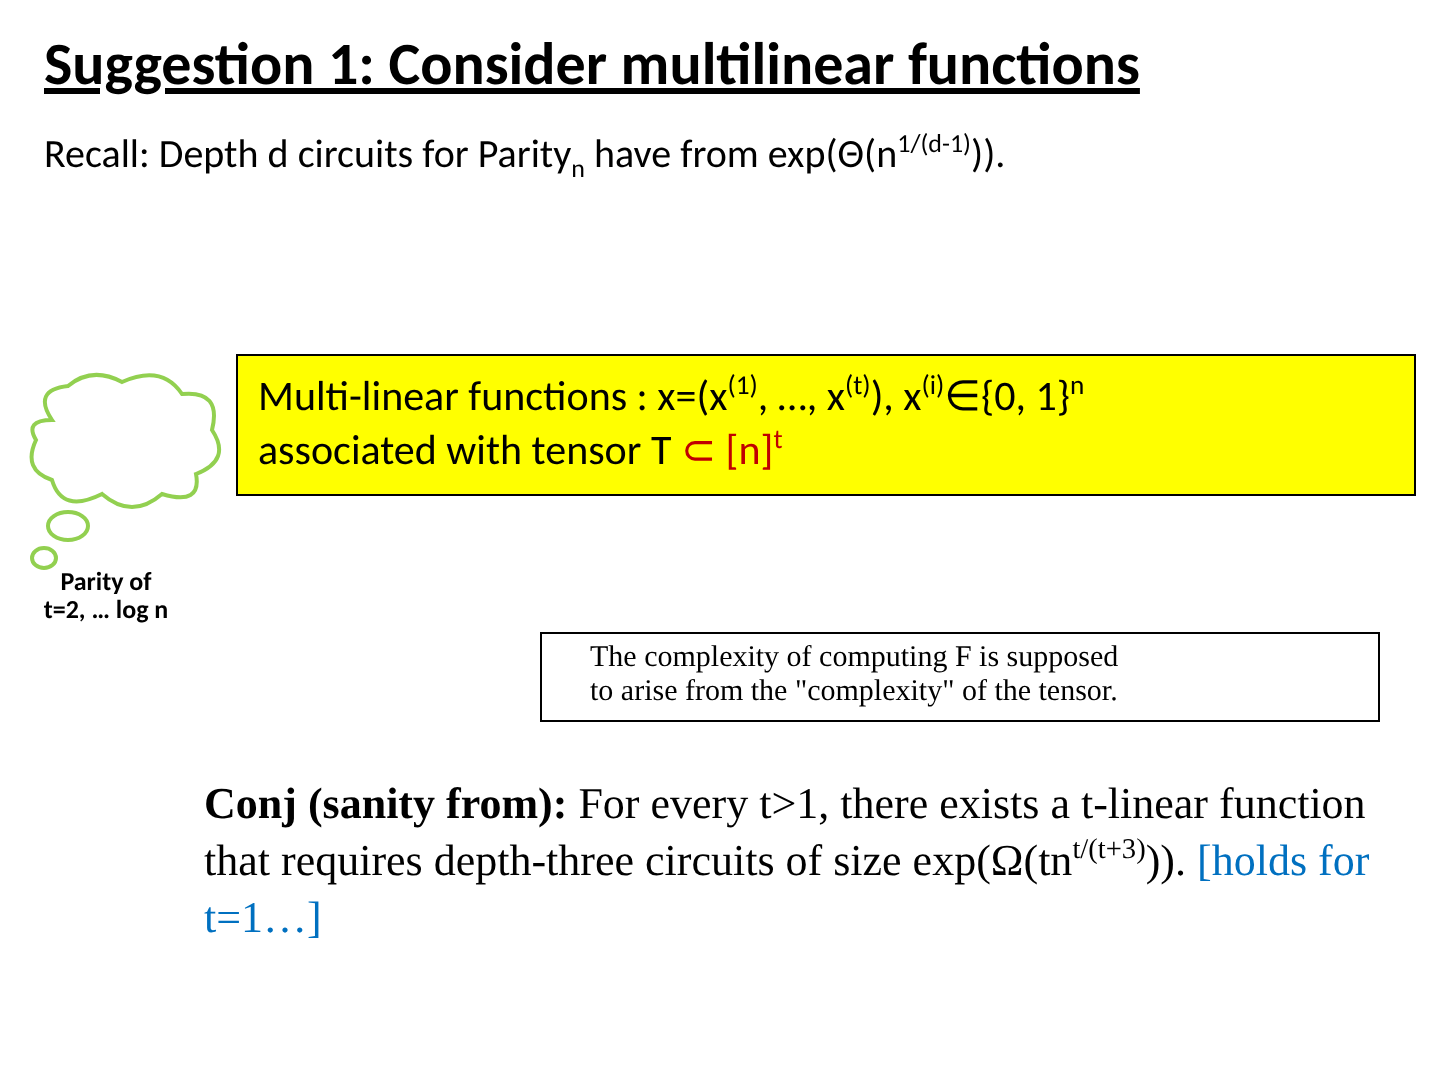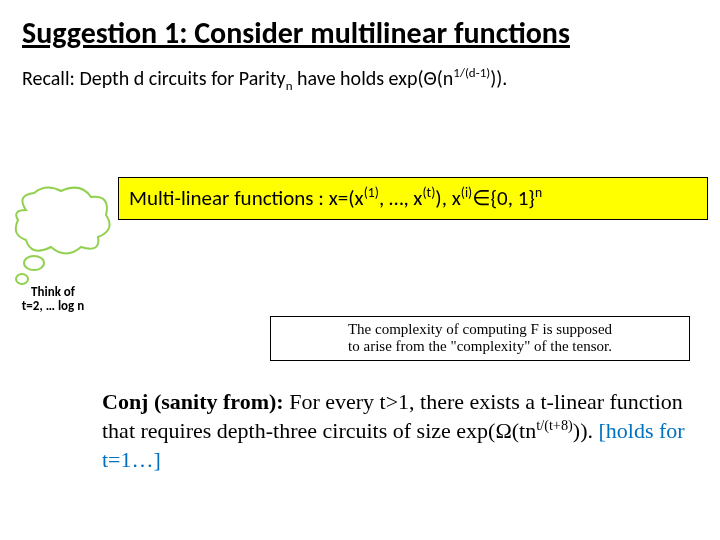--- a/index.html
+++ b/index.html
@@ -59,63 +59,65 @@
   .complexity-box {
     position: absolute;
     left: 270px;
     top: 316px;
     width: 420px;
     border: 1.5px solid #000;
     padding: 4px 24px;
     font-family: "Times New Roman", serif;
     font-size: 15px;
     line-height: 1.15;
-    text-align: center;
   }
   .conj {
     position: absolute;
     left: 102px;
     top: 388px;
     width: 590px;
     font-family: "Times New Roman", serif;
     font-size: 22px;
     line-height: 1.28;
   }
   .blue { color: #0070c0; }
   sup { font-size: 0.65em; text-align: center; }
   sub { font-size: 0.65em; }
 </style>
 </head>
 <body>
 
 <div class="title">Suggestion 1: Consider multilinear functions</div>
 
 <div class="recall">
-  <span>Recall: Depth d circuits for Parity</span><sub>n</sub><span> have holds exp(Θ(n</span><sup>1/(d-1)</sup><span>)).</span><br>
+  <span>Recall: Depth d circuits for Parity</span><sub>n</sub><span> have from exp(Θ(n</span><sup>1/(d-1)</sup><span>)).</span><br>
 </div>
 
 <svg class="bubble-svg" viewBox="0 0 108 110">
   <g fill="none" stroke="#92d050" stroke-width="2">
     <path d="M20 25 Q10 10 28 8 Q40 -2 55 6 Q75 -3 85 12 Q105 10 100 30 Q110 45 92 52 Q95 68 75 62 Q60 75 45 62 Q25 72 20 55 Q5 50 12 35 Q6 25 20 25 Z"></path>
     <ellipse cx="28" cy="78" rx="10" ry="7"></ellipse>
     <ellipse cx="16" cy="94" rx="6" ry="5"></ellipse>
   </g>
 </svg>
 
 <div class="highlight-box">
   <div>
     <span>Multi-linear functions :   x=(x</span><sup>(1)</sup><span>, …, x</span><sup>(t)</sup><span>),   x</span><sup>(i)</sup><span>∈{0, 1}</span><sup>n</sup>
   </div>
+  <div>
+    <span>associated with tensor  T </span><span class="red">⊂</span><span class="red"> [n]</span><sup class="red">t</sup>
+  </div>
 </div>
 
 <div class="thought">
-  <span>Think of</span><br>
+  <span>Parity of</span><br>
   <span>t=2, … log n</span>
 </div>
 
 <div class="complexity-box">
   <span>The complexity of computing F is supposed</span><br>
   <span>to arise from the "complexity" of the tensor.</span>
 </div>
 
 <div class="conj">
-  <b>Conj (sanity from): </b><span>For every t&gt;1, there exists a t-linear function that requires depth-three circuits of size exp(Ω(tn</span><sup>t/(t+8)</sup><span>)).  </span><span class="blue">[holds for t=1…]</span>
+  <b>Conj (sanity from): </b><span>For every t&gt;1, there exists a t-linear function that requires depth-three circuits of size exp(Ω(tn</span><sup>t/(t+3)</sup><span>)).  </span><span class="blue">[holds for t=1…]</span>
 </div>
 
 </body></html>

